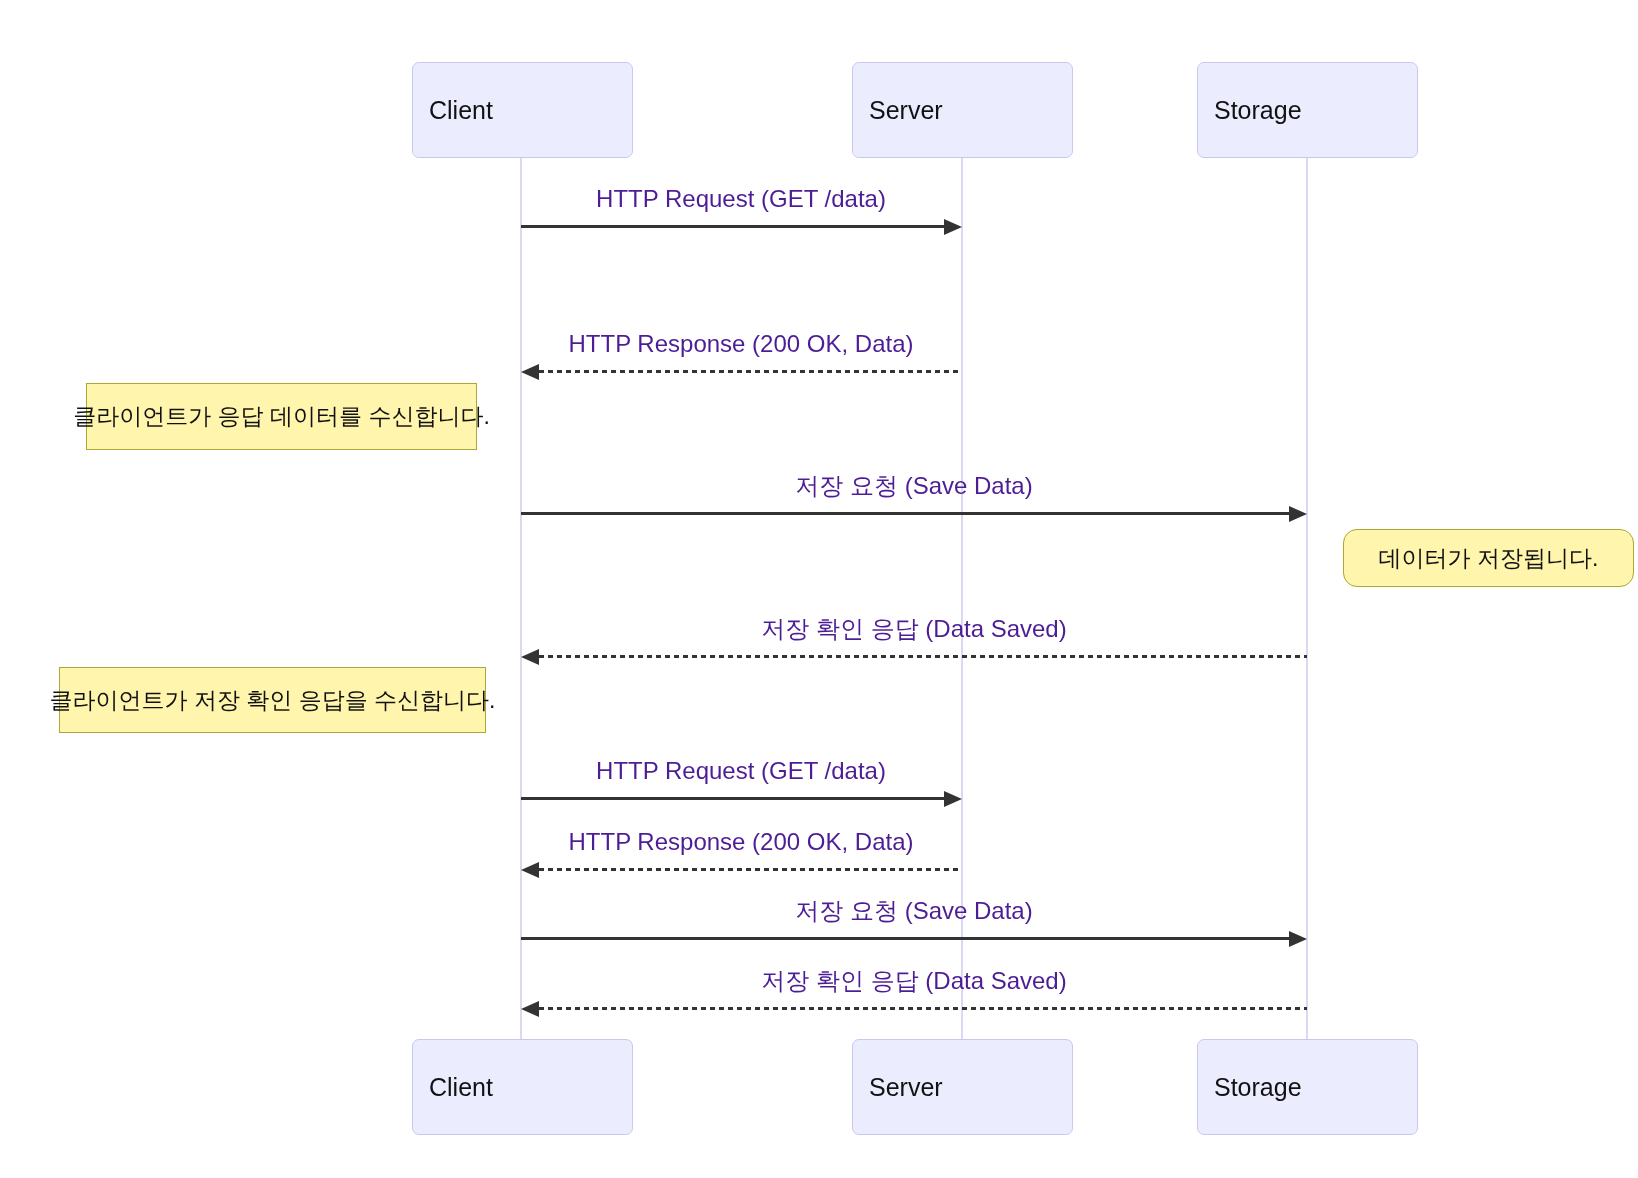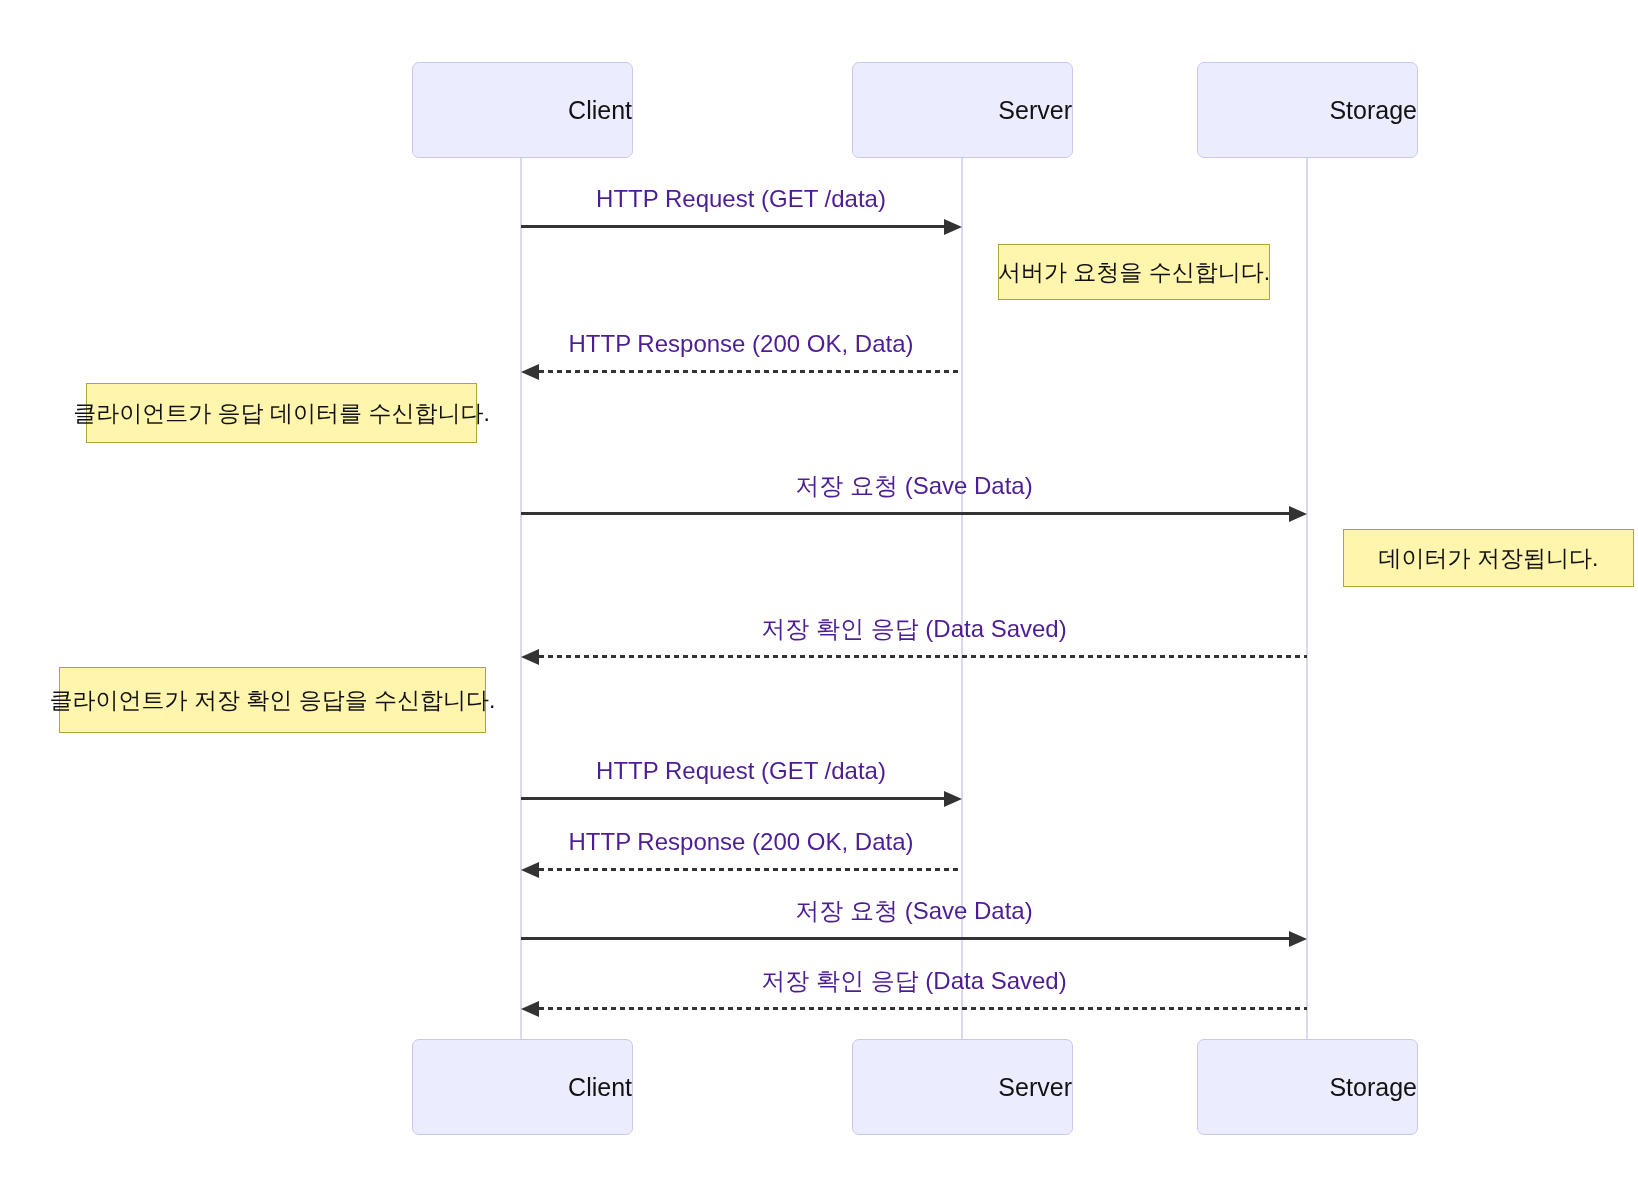--- a/index.html
+++ b/index.html
@@ -14,23 +14,24 @@
   .actor {
     position: absolute;
     width: 221px;
     height: 96px;
     background: #ececff;
     border: 1px solid #c9c9ef;
     border-radius: 7px;
     box-sizing: border-box;
     display: flex;
     align-items: center;
-    justify-content: flex-end;
+    justify-content: flex-start;
     font-size: 25px;
     color: #121212;
+    padding-left: 16px;
   }
   .lifeline {
     position: absolute;
     top: 158px;
     width: 2px;
     height: 881px;
     background: #d9d9f2;
   }
   .msg-label {
     position: absolute;
@@ -85,37 +86,34 @@
     <span>Server</span>
   </div>
   <div class="actor" style="left:1197px;top:62px;">
     <span>Storage</span>
   </div>
 
   <div class="msg-label" style="left:741px;top:184px;">HTTP Request (GET /data)</div>
   <div class="msg-line line-solid" style="left:521px;top:225px;width:423px;"></div>
   <div class="head head-right" style="left:944px;top:219px;"></div>
 
-  <div class="note" style="left:998px;top:244px;width:272px;height:56px;">
-    <span>서버가 요청을 수신합니다.</span>
-  </div>
 
   <div class="msg-label" style="left:741px;top:329px;">HTTP Response (200 OK, Data)</div>
   <div class="msg-line line-dashed" style="left:539px;top:370px;width:423px;"></div>
   <div class="head head-left" style="left:521px;top:364px;"></div>
 
-  <div class="note" style="left:86px;top:383px;width:391px;height:60px;text-align:center;">
+  <div class="note" style="left:86px;top:383px;width:391px;height:67px;text-align:center;">
     <span>클라이언트가 응답 데이터를 수신합니다.</span>
   </div>
 
   <div class="msg-label" style="left:914px;top:471px;">저장 요청 (Save Data)</div>
   <div class="msg-line line-solid" style="left:521px;top:512px;width:768px;"></div>
   <div class="head head-right" style="left:1289px;top:506px;"></div>
 
-  <div class="note" style="left:1343px;top:529px;width:291px;height:58px;">
+  <div class="note" style="left:1343px;top:529px;width:291px;height:58px;border-radius:14px;">
     <span>데이터가 저장됩니다.</span>
   </div>
 
   <div class="msg-label" style="left:914px;top:614px;">저장 확인 응답 (Data Saved)</div>
   <div class="msg-line line-dashed" style="left:539px;top:655px;width:768px;"></div>
   <div class="head head-left" style="left:521px;top:649px;"></div>
 
   <div class="note" style="left:59px;top:667px;width:427px;height:66px;">
     <span>클라이언트가 저장 확인 응답을 수신합니다.</span>
   </div>

